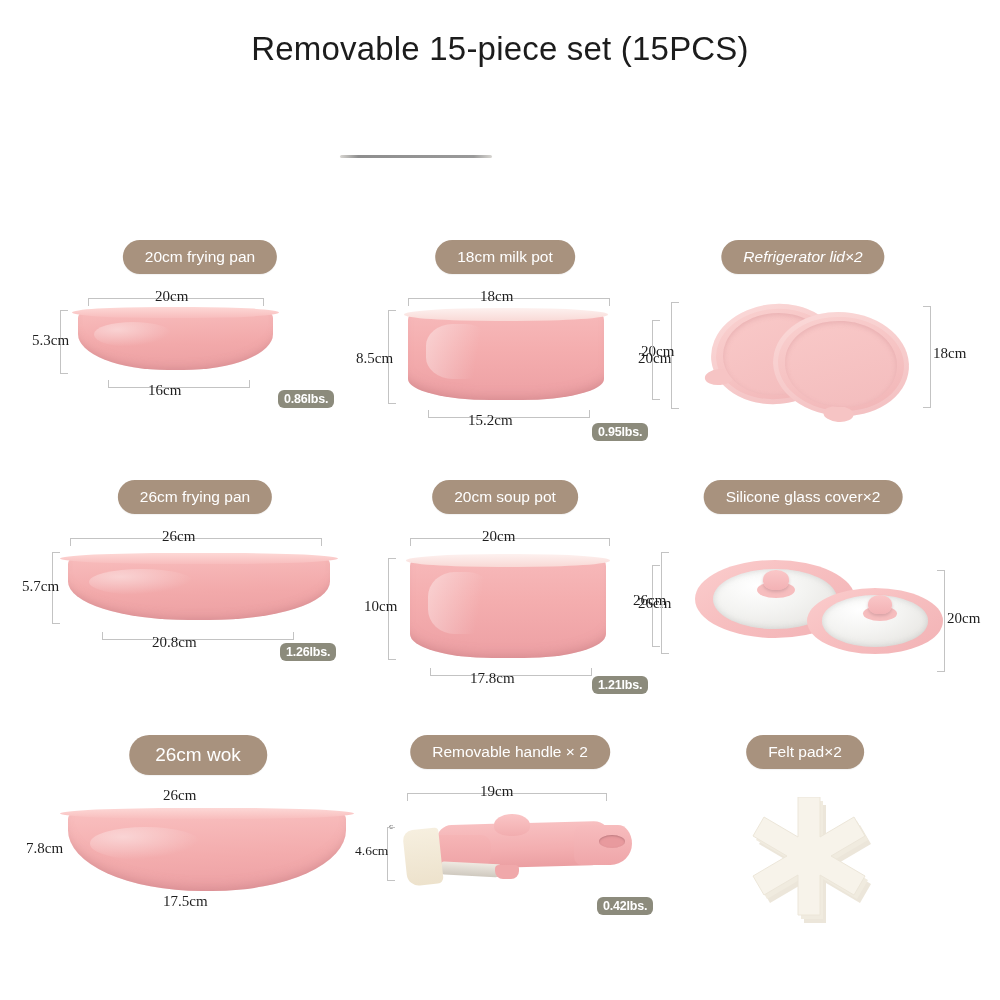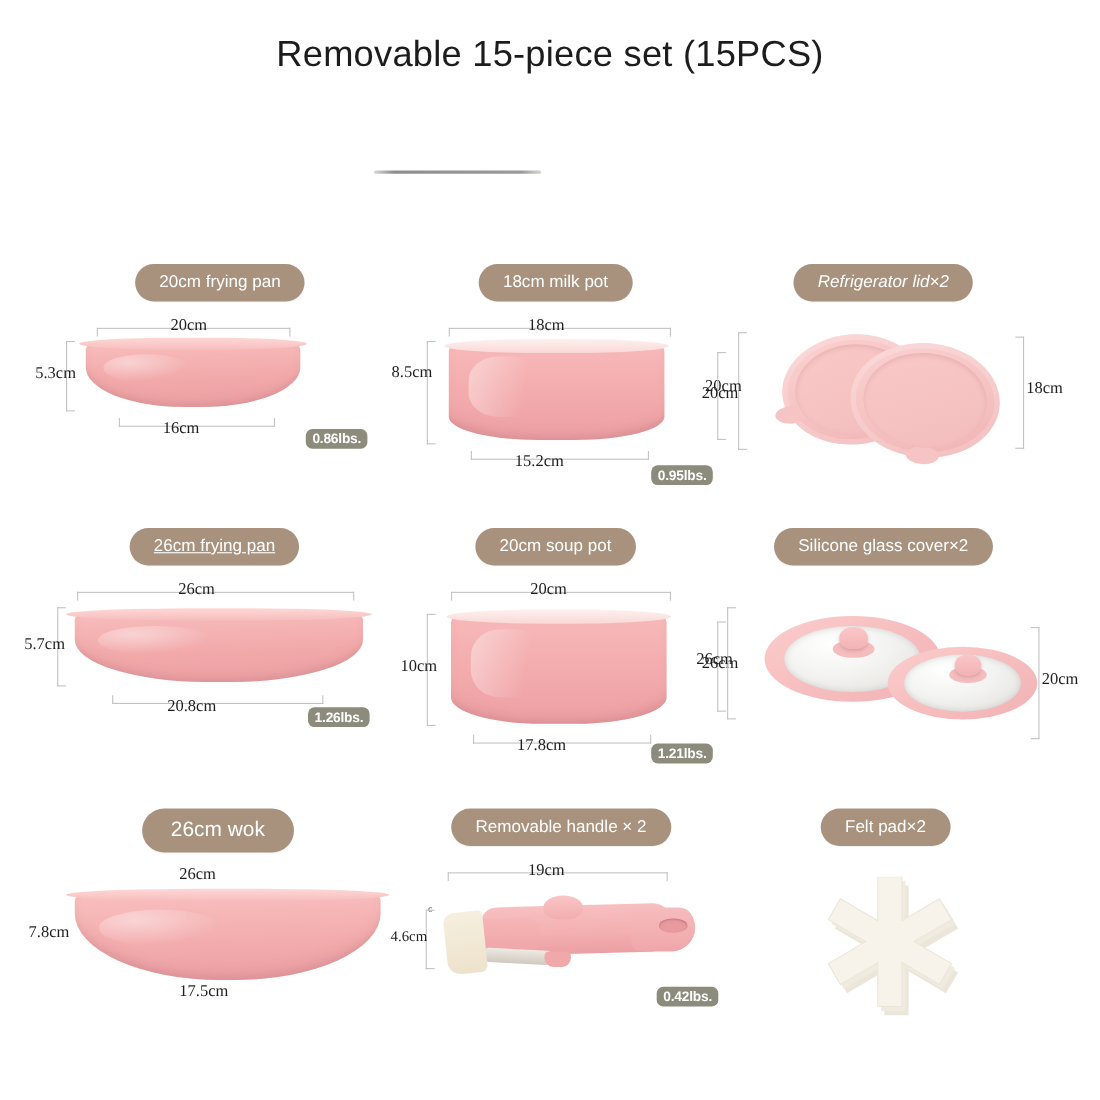--- a/index.html
+++ b/index.html
@@ -209,21 +209,21 @@
     <div class="wbadge" style="left:238px;top:150px;">0.86lbs.</div>
   </div>
 
   <div class="cell" style="left:370px;top:240px;width:300px;height:205px;">
     <div class="badge" style="top:0;left:135px;">18cm milk pot</div>
 
     <div class="brk brk-top" style="left:38px;top:58px;width:200px;"></div>
     <div class="dim" style="left:110px;top:48px;">18cm</div>
 
     <div class="brk brk-left" style="left:18px;top:70px;height:92px;"></div>
-    <div class="dim" style="left:-14px;top:91px;text-align:center;">8.5cm</div>
+    <div class="dim" style="left:-14px;top:110px;text-align:center;">8.5cm</div>
 
     <div class="pot" style="left:38px;top:72px;width:196px;height:88px;">
       <div class="pot-body"></div>
       <div class="pot-band"></div>
       <div class="pot-shine"></div>
     </div>
 
     <div class="brk brk-bot" style="left:58px;top:170px;width:160px;"></div>
     <div class="dim" style="left:98px;top:172px;">15.2cm</div>
 
@@ -246,21 +246,21 @@
     <div class="brk brk-right" style="left:268px;top:66px;height:100px;"></div>
     <div class="dim" style="left:278px;top:105px;">18cm</div>
   </div>
 
   <div class="cell" style="left:640px;top:320px;width:60px;height:90px;">
     <div class="brk brk-left" style="left:12px;top:0;height:78px;"></div>
     <div class="dim" style="left:-2px;top:30px;">20cm</div>
   </div>
 
   <div class="cell" style="left:40px;top:480px;width:340px;height:200px;">
-    <div class="badge" style="top:0;left:155px;text-decoration:underline;">26cm frying pan</div>
+    <div class="badge" style="top:0;left:155px;">26cm frying pan</div>
 
     <div class="brk brk-top" style="left:30px;top:58px;width:250px;"></div>
     <div class="dim" style="left:122px;top:48px;">26cm</div>
 
     <div class="brk brk-left" style="left:12px;top:72px;height:70px;"></div>
     <div class="dim" style="left:-18px;top:98px;">5.7cm</div>
 
     <div class="pan" style="left:28px;top:78px;width:262px;height:62px;">
       <div class="pan-body"></div>
       <div class="pan-rim"></div>

